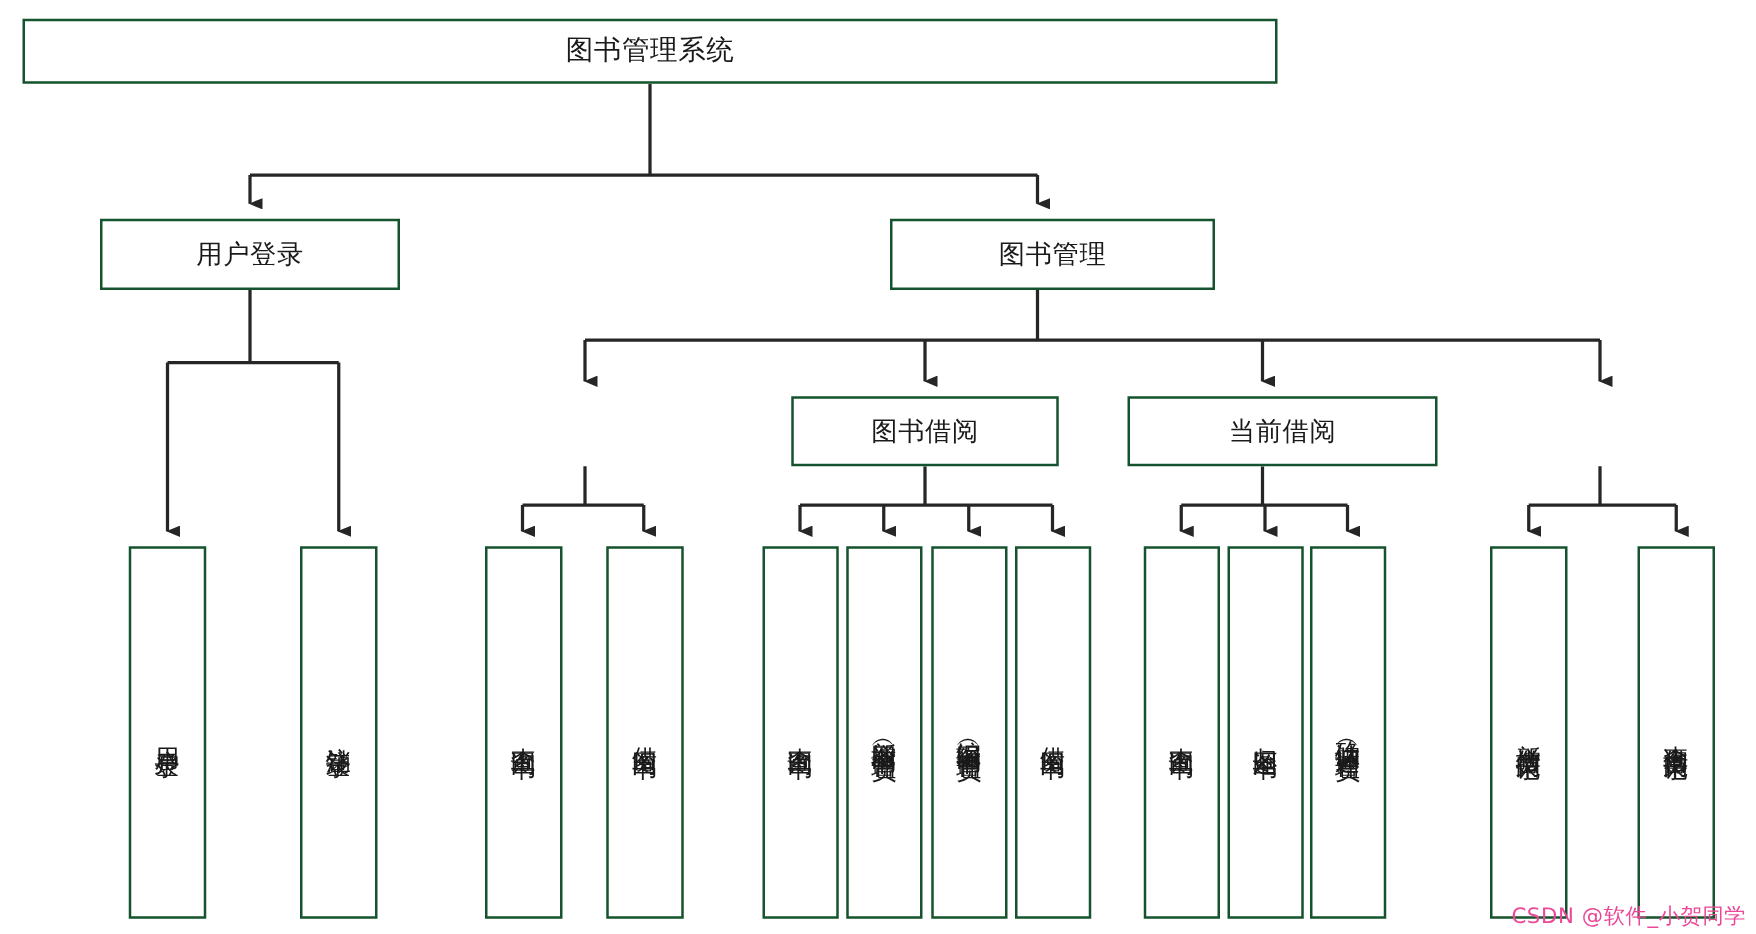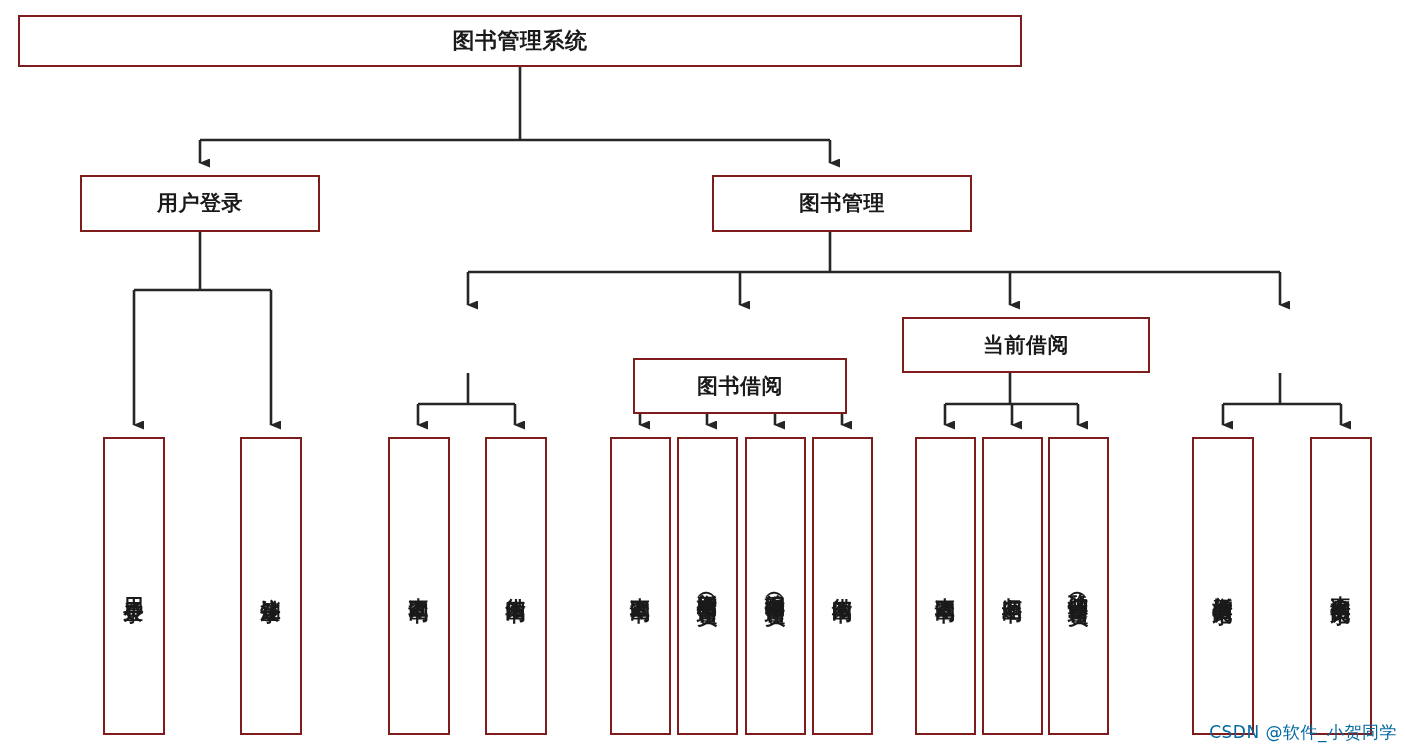--- a/index.html
+++ b/index.html
@@ -21,27 +21,26 @@
   #diagram-svg {
     position: absolute;
     left: 0;
     top: 0;
     width: 1405px;
     height: 747px;
   }
   .node-box {
     position: absolute;
     box-sizing: border-box;
-    border: 2px solid #7f1d1d;
+    border: 2px solid #14532d;
     background: #ffffff;
     display: flex;
     align-items: center;
     justify-content: center;
     z-index: 2;
-    font-weight: bold;
   }
   .node-label {
     color: #1a1a1a;
     font-size: 21px;
     line-height: 1.15;
     letter-spacing: 0.5px;
     white-space: nowrap;
     text-align: center;
   }
   .node-box.vertical .node-label {
@@ -52,21 +51,21 @@
     line-height: 1.1;
     white-space: nowrap;
   }
   .node-box.root .node-label {
     font-size: 22px;
   }
   #watermark {
     position: absolute;
     right: 8px;
     bottom: 3px;
-    color: #0369a1;
+    color: #ec4899;
     font-size: 17px;
     letter-spacing: 0.5px;
     z-index: 5;
     white-space: nowrap;
     font-family: "DejaVu Sans", "Liberation Sans", sans-serif;
   }
 </style>
 </head>
 <body>
 
@@ -126,21 +125,21 @@
     <span class="node-label">图书管理系统</span>
   </div>
 
   <div class="node-box" style="left:80px; top:175px; width:240px; height:57px;">
     <span class="node-label">用户登录</span>
   </div>
   <div class="node-box" style="left:712px; top:175px; width:260px; height:57px;">
     <span class="node-label">图书管理</span>
   </div>
 
-  <div class="node-box" style="left:633px; top:317px; width:214px; height:56px;margin-top:41px;">
+  <div class="node-box" style="left:633px; top:317px; width:214px; height:56px;">
     <span class="node-label">图书借阅</span>
   </div>
   <div class="node-box" style="left:902px; top:317px; width:248px; height:56px;">
     <span class="node-label">当前借阅</span>
   </div>
 
   <div class="node-box vertical" style="left:103px; top:437px; width:62px; height:298px;">
     <span class="node-label">用户登录</span>
   </div>
   <div class="node-box vertical" style="left:240px; top:437px; width:62px; height:298px;">

